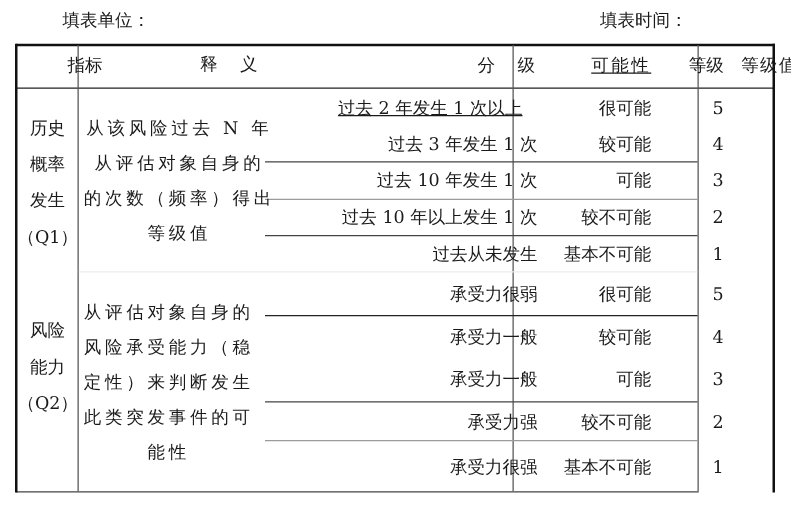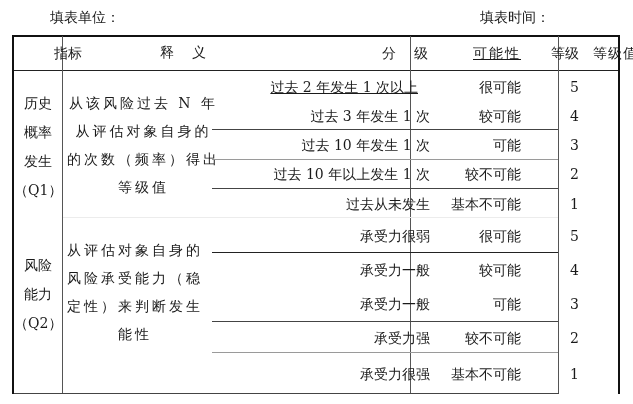--- a/index.html
+++ b/index.html
@@ -81,20 +81,21 @@
 
   <div class="ind" style="left:14px;top:251px;">
     <div>风险</div>
     <div>能力</div>
     <div>（Q2）</div>
   </div>
   <div class="para" style="left:67px;top:236px;">
     <div>从评估对象自身的</div>
     <div>风险承受能力（稳</div>
     <div>定性）来判断发生</div>
+    <div>此类突发事件的可</div>
     <div>能性</div>
   </div>
 
   <div class="t c" style="left:212px;top:228px;width:198px;">承受力很弱</div>
   <div class="t c" style="left:411px;top:228px;width:90px;">很可能</div>
   <div class="t c" style="left:505px;top:228px;width:54px;">5</div>
 
   <div class="t c" style="left:212px;top:262px;width:198px;">承受力一般</div>
   <div class="t c" style="left:411px;top:262px;width:90px;">较可能</div>
   <div class="t c" style="left:505px;top:262px;width:54px;">4</div>

